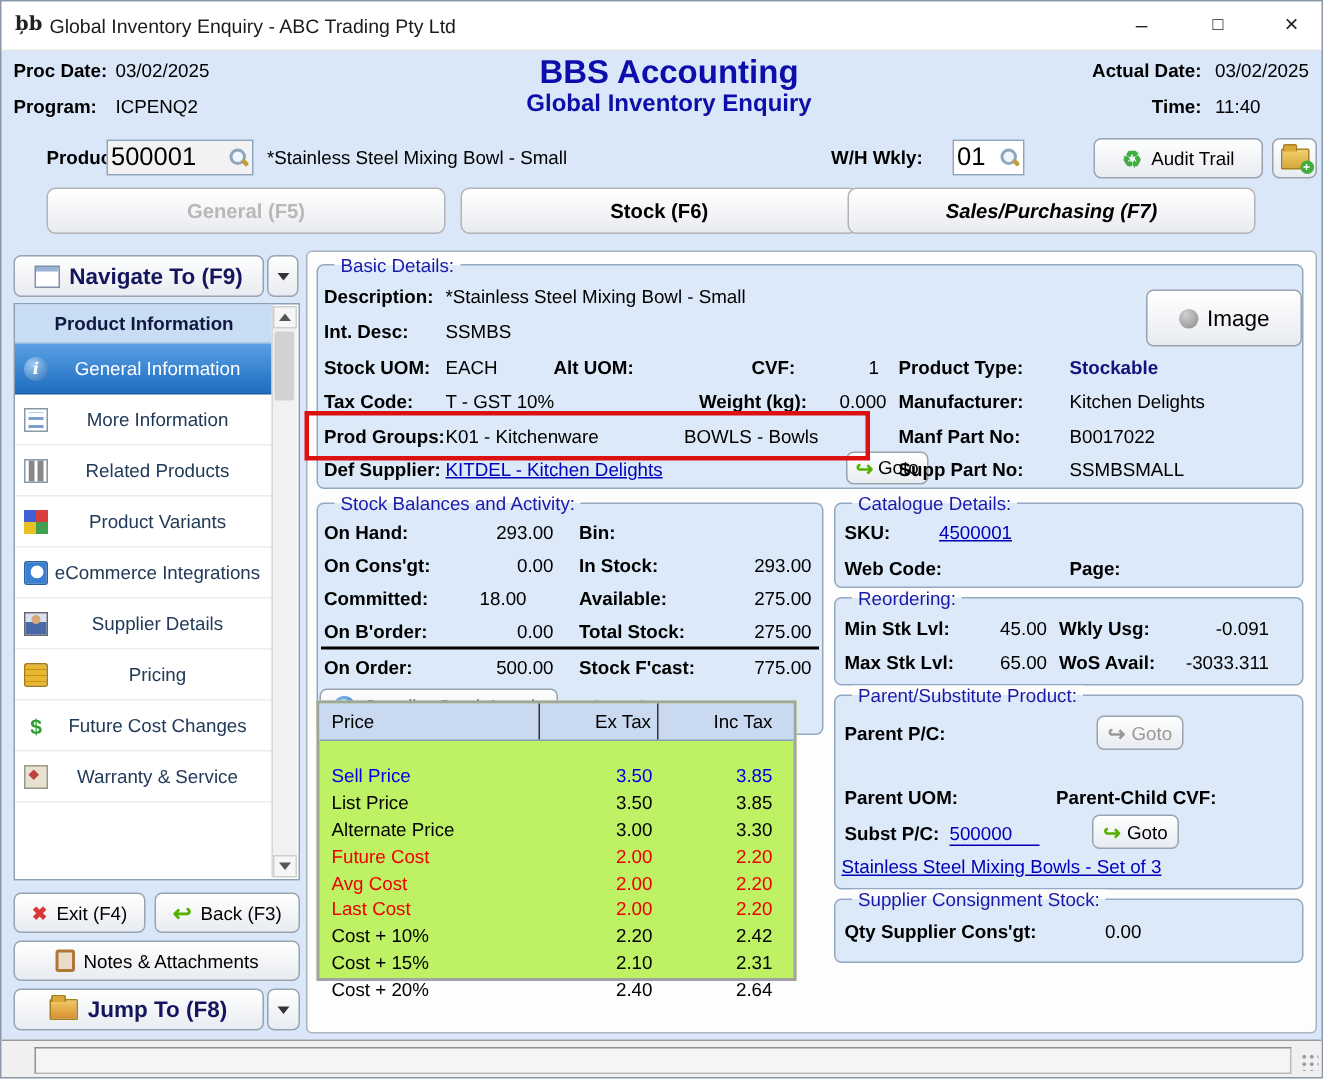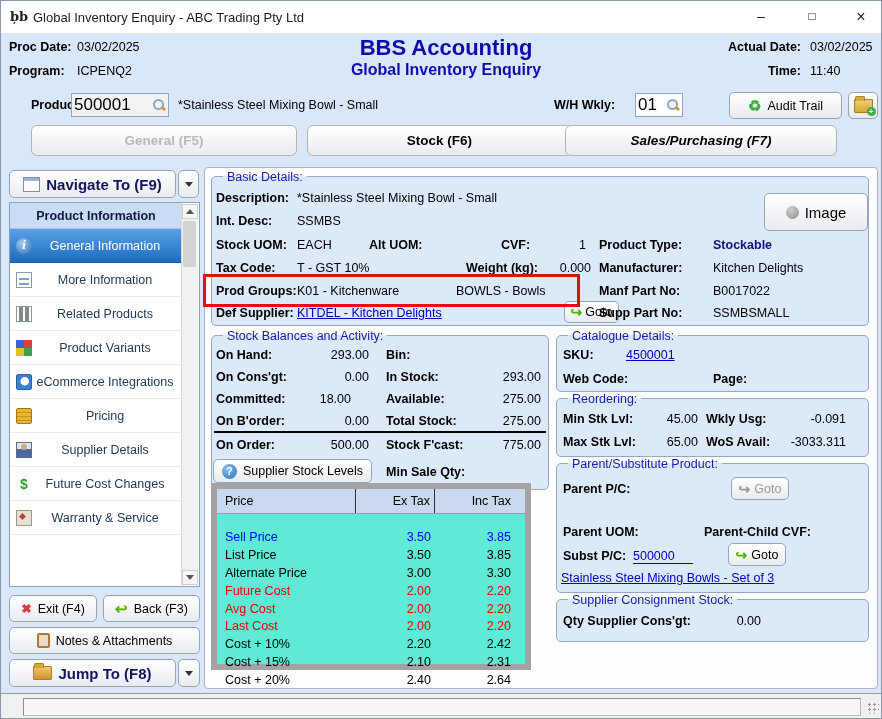--- a/index.html
+++ b/index.html
@@ -96,21 +96,21 @@
   .folder{position:relative;width:17px;height:12px;background:linear-gradient(#f0d070,#d8a838);border:1px solid #a88020;border-radius:1px;}
   .folder::before{content:"";position:absolute;left:0;top:-4px;width:8px;height:4px;background:#d8a838;border:1px solid #a88020;border-bottom:none;border-radius:2px 2px 0 0;}
   .folder .plus{position:absolute;right:-4px;bottom:-4px;width:9px;height:9px;border-radius:50%;background:#3fae3f;color:#fff;
                 font-size:8px;line-height:9px;text-align:center;font-weight:bold;}
   .clip{position:relative;width:13px;height:15px;background:#b07838;border-radius:2px;}
   .clip::before{content:"";position:absolute;left:2px;top:2px;width:9px;height:11px;background:#e8dcc8;}
   .formicon{position:relative;width:15px;height:13px;background:#fff;border:1px solid #8090a8;}
   .formicon::before{content:"";position:absolute;left:0;top:0;right:0;height:3px;background:#9ab4d8;}
 
   
-  .ptable{position:absolute;left:210px;top:482px;width:320px;height:187px;background:#5eead4;border:6px solid #a3a3a3;box-sizing:border-box;}
+  .ptable{position:absolute;left:210px;top:466px;width:320px;height:187px;background:#bef264;border:2px solid #a3a3a3;box-sizing:border-box;}
   .phead{display:flex;height:24px;background:#c9daf0;border-bottom:1px solid #8aa0b8;align-items:center;}
   .phead .c1{flex:1;padding-left:8px;border-right:1px solid #333;height:100%;display:flex;align-items:center;}
   .phead .c2{width:74px;text-align:right;padding-right:4px;border-right:1px solid #333;height:100%;display:flex;align-items:center;justify-content:flex-end;}
   .phead .c3{width:76px;text-align:right;padding-right:4px;height:100%;display:flex;align-items:center;justify-content:flex-end;}
   .phead .c4{width:10px;}
   .prow{display:flex;height:17.9px;align-items:center;cursor:default;}
   .prow .c1{flex:1;padding-left:8px;white-space:nowrap;}
   .prow .c2{width:74px;text-align:right;padding-right:4px;}
   .prow .c3{width:76px;text-align:right;padding-right:4px;}
   .prow .c4{width:10px;}
@@ -202,26 +202,26 @@
       </div>
       <div class="sitem">
         <span class="sicon ic-var"></span>
         <span>Product Variants</span>
       </div>
       <div class="sitem">
         <span class="sicon ic-ecom"></span>
         <span>eCommerce Integrations</span>
       </div>
       <div class="sitem">
+        <span class="sicon ic-supp"></span>
+        <span>Supplier Details</span>
+      </div>
+      <div class="sitem">
         <span class="sicon ic-price"></span>
         <span>Pricing</span>
-      </div>
-      <div class="sitem">
-        <span class="sicon ic-supp"></span>
-        <span>Supplier Details</span>
       </div>
       <div class="sitem">
         <span class="sicon ic-cost">$</span>
         <span>Future Cost Changes</span>
       </div>
       <div class="sitem">
         <span class="sicon ic-warr"></span>
         <span>Warranty &amp; Service</span>
       </div>
     </div>

